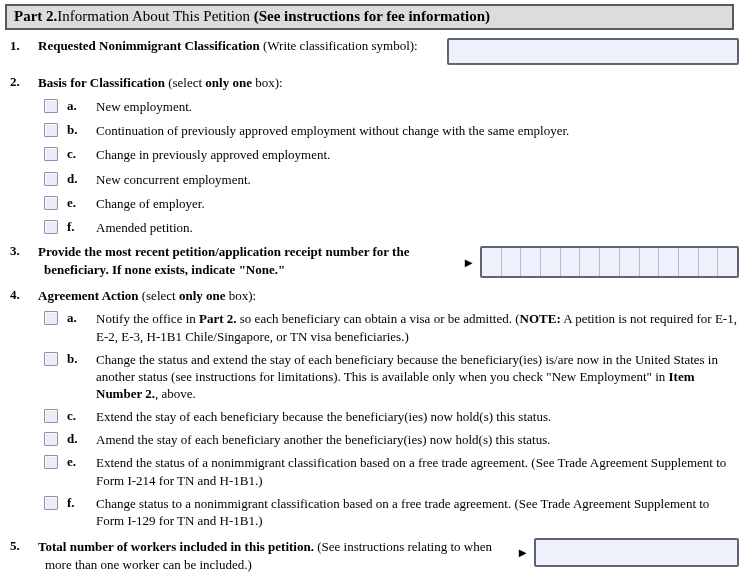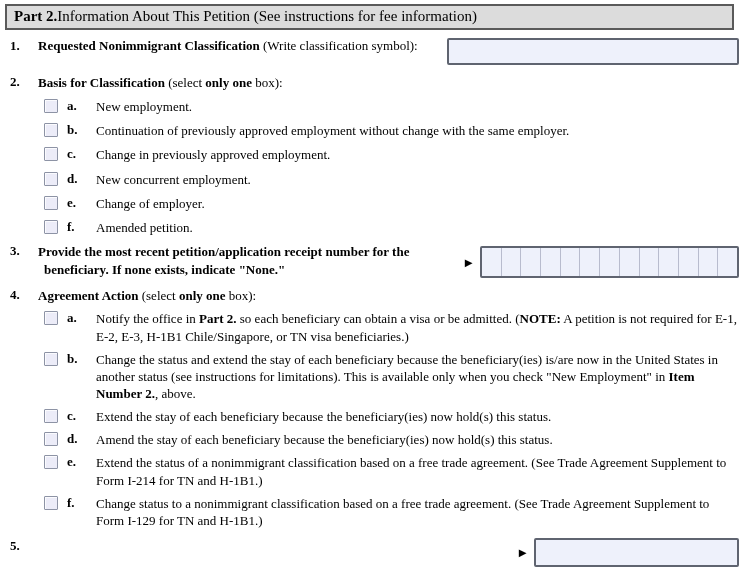--- a/index.html
+++ b/index.html
@@ -25,21 +25,21 @@
 
   .header-bar {
     border: 2px solid var(--header-border);
     background: var(--header-bg);
     padding: 2px 7px 3px 7px;
     font-size: 15px;
     width: 729px;
   }
   .header-bar .part-label { font-weight: bold; }
   .header-bar .part-title { font-weight: normal; }
-  .header-bar .part-note { font-weight: normal; }
+  .header-bar .part-note { font-weight: bold; }
 
   .item {
     display: grid;
     grid-template-columns: 33px 1fr;
     align-items: start;
   }
   .item-number { font-weight: bold; padding-left: 5px; }
 
   .line { line-height: 1.32; }
   b { font-weight: bold; }
@@ -218,35 +218,36 @@
       <span class="opt-text"><span>Change the status and extend the stay of each beneficiary because the beneficiary(ies) is/are now in the United States in another status (see instructions for limitations).  This is available only when you check "New Employment" in </span><b>Item Number 2.</b><span>, above.</span></span>
     </div>
     <div class="option">
       <span class="checkbox"></span>
       <span class="opt-letter">c.</span>
       <span class="opt-text"><span>Extend the stay of each beneficiary because the beneficiary(ies) now hold(s) this status.</span></span>
     </div>
     <div class="option">
       <span class="checkbox"></span>
       <span class="opt-letter">d.</span>
-      <span class="opt-text"><span>Amend the stay of each beneficiary because the beneficiary(ies) now hold(s) this status.</span></span>
+      <span class="opt-text"><span>Amend the stay of each beneficiary another the beneficiary(ies) now hold(s) this status.</span></span>
     </div>
     <div class="option">
       <span class="checkbox"></span>
       <span class="opt-letter">e.</span>
       <span class="opt-text"><span>Extend the status of a nonimmigrant classification based on a free trade agreement.  (See Trade Agreement Supplement to Form I-214 for TN and H-1B1.)</span></span>
     </div>
     <div class="option">
       <span class="checkbox"></span>
       <span class="opt-letter">f.</span>
       <span class="opt-text"><span>Change status to a nonimmigrant classification based on a free trade agreement.  (See Trade Agreement Supplement to Form I-129 for TN and H-1B1.)</span></span>
     </div>
   </div>
 
   <div class="item item5">
     <div class="item-number">5.</div>
     <div class="item5-content">
+      <span class="item5-label"><b>Total number of workers included in this petition.</b><span>  (See instructions relating to when more than one worker can be included.)</span></span>
       <span class="pointer-icon">►</span>
       <input class="text-input q5-input" type="text" value="" style="">
     </div>
   </div>
 
 </div>
 
 </body></html>

